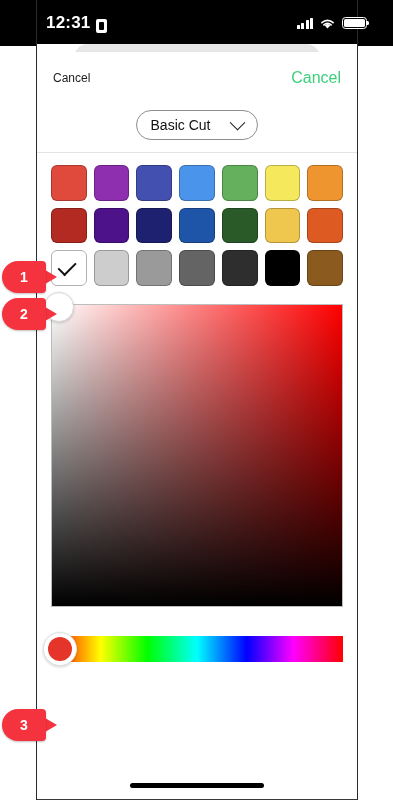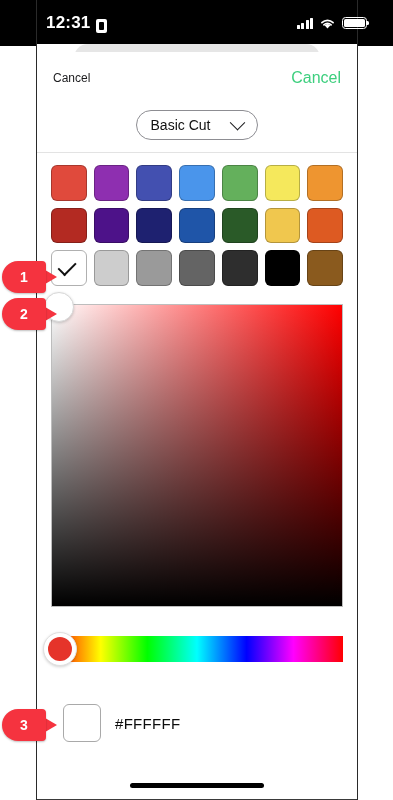--- a/index.html
+++ b/index.html
@@ -397,24 +397,20 @@
     <div class="sv-wrap">
       <div class="sv-box"></div>
       <div class="sv-handle"></div>
     </div>
 
     <div class="hue-wrap">
       <div class="hue-track"></div>
       <div class="hue-handle"></div>
     </div>
 
-    <div class="hex-row">
-      <div class="hex-preview"></div>
-      <div class="hex-value">#FFFFFF</div>
-    </div>
 
     <div class="home-indicator"></div>
   </div>
 
   <div class="marker" id="marker-1">
     <div class="tip"></div>
     <div class="bubble">1</div>
   </div>
   <div class="marker" id="marker-2">
     <div class="tip"></div>

